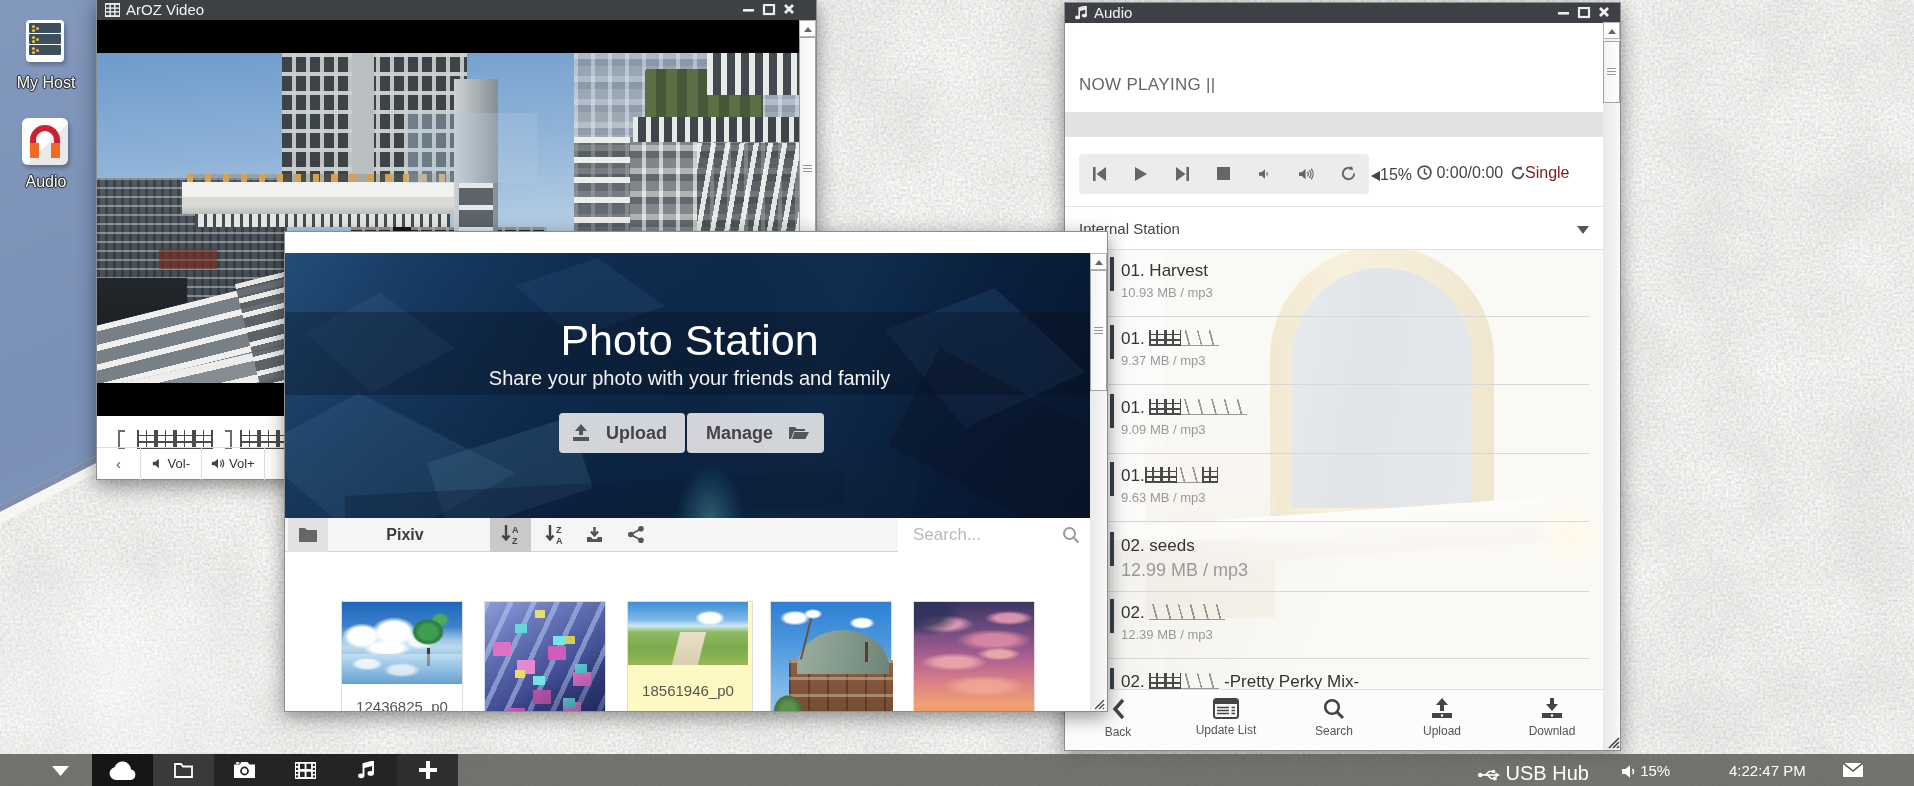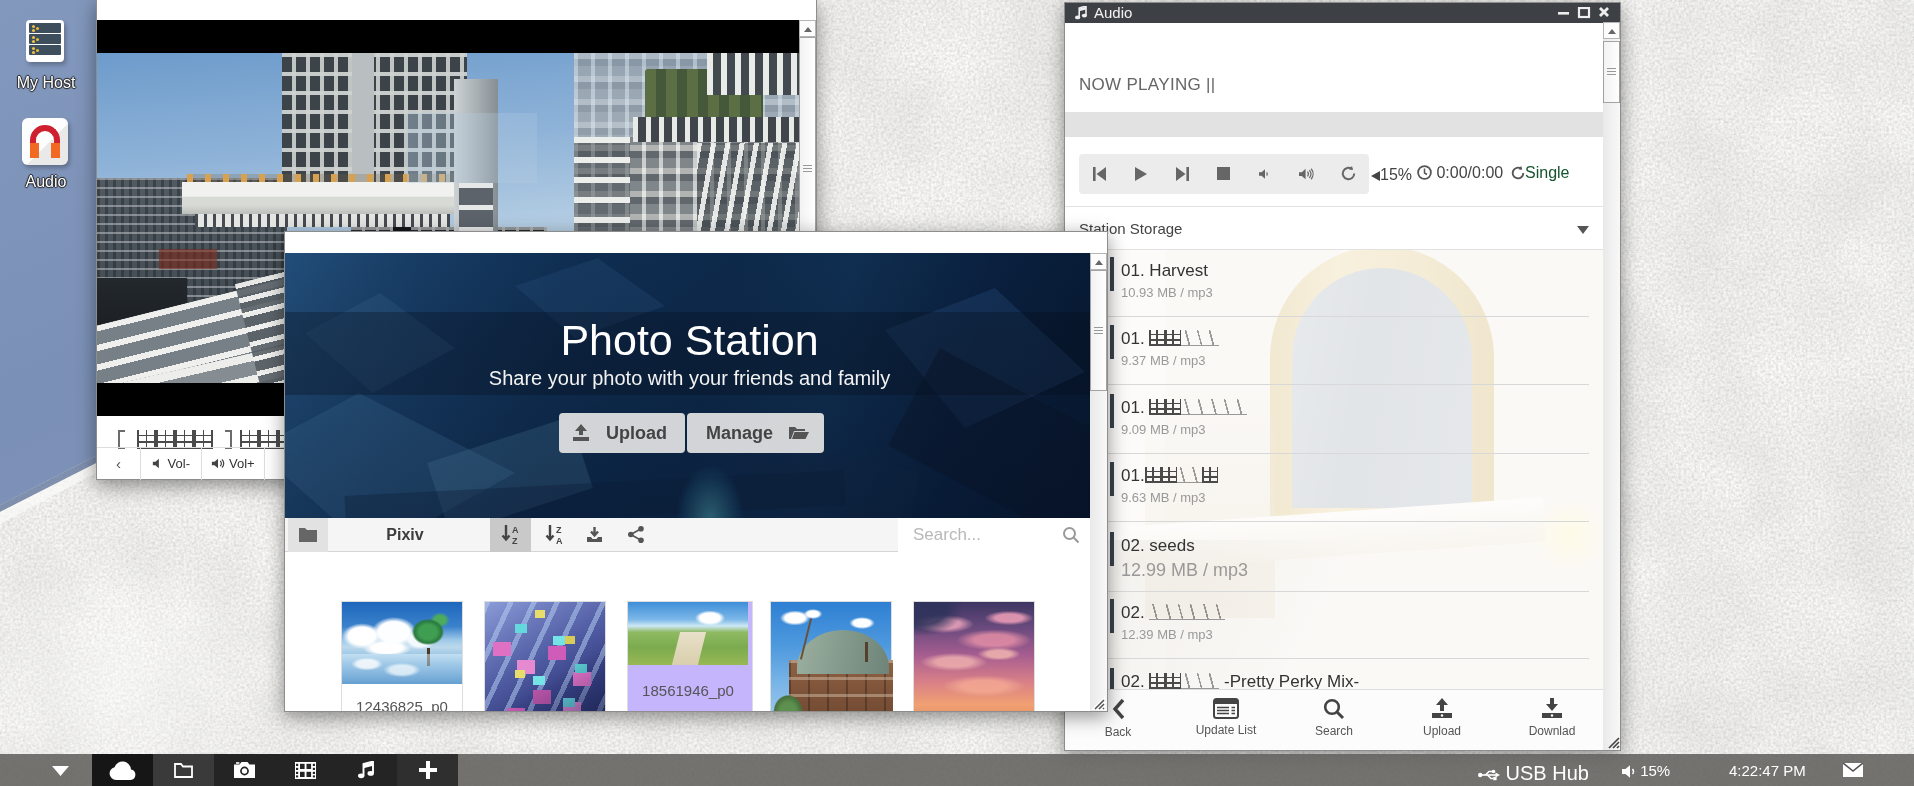--- a/index.html
+++ b/index.html
@@ -70,20 +70,35 @@
 </div>
 <div class="abs" style="left:9px;top:74px;width:74px;text-align:center;font-size:16px;color:#fff;text-shadow:-1px 0 1px #222,1px 0 1px #222,0 -1px 1px #222,0 1px 1px #222">My Host</div>
 <div class="abs" style="left:22px;top:118px;width:46px;height:47px;background:linear-gradient(135deg,#fdfdfd 55%,#e9e9e9 56%);border-radius:6px;box-shadow:2px 3px 4px rgba(0,0,0,.25)">
  <div class="abs" style="left:8px;top:7px;width:30px;height:30px;border:6px solid #cf2030;border-bottom:0;border-radius:16px 16px 0 0"></div>
  <div class="abs" style="left:8px;top:25px;width:9px;height:15px;background:#f26a22"></div>
  <div class="abs" style="left:29px;top:25px;width:9px;height:15px;background:#f26a22"></div>
 </div>
 <div class="abs" style="left:9px;top:173px;width:74px;text-align:center;font-size:16px;color:#fff;text-shadow:-1px 0 1px #222,1px 0 1px #222,0 -1px 1px #222,0 1px 1px #222">Audio</div>
 
 <div id="winv" class="win" style="left:96px;top:-1px;width:721px;height:481px;z-index:10">
+ <div class="tbar">
+      <svg class="abs" style="left:8px;top:3px" width="15" height="14" viewBox="0 0 16 15">
+        <rect x="0" y="1" width="16" height="13" fill="none" stroke="#eee" stroke-width="2"></rect>
+        <line x1="5.5" y1="1" x2="5.5" y2="14" stroke="#eee" stroke-width="1.5"></line>
+        <line x1="10.5" y1="1" x2="10.5" y2="14" stroke="#eee" stroke-width="1.5"></line>
+        <line x1="0" y1="5.5" x2="16" y2="5.5" stroke="#eee" stroke-width="1.5"></line>
+        <line x1="0" y1="9.5" x2="16" y2="9.5" stroke="#eee" stroke-width="1.5"></line>
+      </svg>
+      <span class="ttl">ArOZ Video</span>
+  <svg class="abs" style="right:13px;top:4px" width="60" height="12" viewBox="0 0 60 12">
+        <rect x="0" y="5" width="11" height="2.6" fill="#eee"></rect>
+        <rect x="21" y="1" width="10" height="9" fill="none" stroke="#eee" stroke-width="2.2"></rect>
+        <path d="M42 1 L50 9 M50 1 L42 9" stroke="#eee" stroke-width="2.8"></path>
+      </svg>
+ </div>
  <div class="abs" style="left:0;top:20px;width:703px;height:396px;background:#000"></div>
  <div class="abs" style="left:0;top:53px;width:703px;height:330px;overflow:hidden;background:linear-gradient(175deg,#6d9bcb 0%,#8fb3d8 30%,#bdd4e6 60%,#dde8ef 85%,#e8eef2 100%)">
   <div class="abs" style="left:0px;top:120px;width:190px;height:60px;background:radial-gradient(ellipse 55px 10px at 45px 20px,rgba(255,255,255,.9) 30%,transparent 70%),radial-gradient(ellipse 70px 9px at 120px 32px,rgba(250,253,255,.8) 30%,transparent 70%),radial-gradient(ellipse 45px 8px at 60px 45px,rgba(245,250,253,.7) 30%,transparent 70%)"></div>
   <div class="abs" style="left:0;top:125px;width:190px;height:205px;background:linear-gradient(180deg,#525a62,#3a424a)"></div>
   <div class="abs" style="left:0;top:125px;width:190px;height:205px;background:repeating-linear-gradient(180deg,rgba(200,205,208,.5) 0 2px,transparent 2px 9px),repeating-linear-gradient(90deg,rgba(25,30,35,.4) 0 3px,transparent 3px 8px)"></div>
   <div class="abs" style="left:62px;top:196px;width:58px;height:20px;background:#7d2a1a;opacity:.6"></div>
   <div class="abs" style="left:0px;top:225px;width:90px;height:105px;background:linear-gradient(180deg,#23282d,#15181c);"></div>
   <div class="abs" style="left:-40px;top:242px;width:340px;height:130px;transform:rotate(-14deg);background:repeating-linear-gradient(180deg,#eff0ee 0 6px,#788087 6px 19px)"></div>
   <div class="abs" style="left:-20px;top:300px;width:360px;height:90px;transform:rotate(-13deg);background:repeating-linear-gradient(180deg,#edeeec 0 8px,#858c92 8px 22px)"></div>
   <div class="abs" style="left:150px;top:210px;width:160px;height:120px;transform:rotate(-14deg);background:repeating-linear-gradient(180deg,rgba(240,241,239,.95) 0 5px,rgba(88,96,102,.9) 5px 15px)"></div>
@@ -215,21 +230,21 @@
    <div class="abs" style="left:0;top:82px;width:120px;height:46px;font-size:15px;color:#555;text-align:center;padding-top:14px">12436825_p0</div>
   </div>
   <div class="abs" style="left:199px;top:48px;width:122px;height:130px;border:1px solid #ddd">
    <div class="abs" style="inset:0;background:linear-gradient(150deg,#8b9cd8 0%,#6c7abc 22%,#505ca2 45%,#3a4488 65%,#2a3268 100%)"></div>
    <div class="abs" style="inset:0;background:repeating-linear-gradient(115deg,rgba(185,210,245,.5) 0 5px,transparent 5px 21px)"></div>
    <div class="abs" style="left:8px;top:40px;width:18px;height:14px;background:#e070c4;box-shadow:24px 18px 0 #e58ad0,55px 4px 0 #cf5cb8,80px 30px 0 #e070c4,40px 48px 0 #ba55a8,70px 60px 0 #e58ad0,14px 66px 0 #cf5cb8"></div>
    <div class="abs" style="left:30px;top:22px;width:12px;height:9px;background:#64d8dc;box-shadow:38px 12px 0 #74e4e6,60px 40px 0 #58c8cc,18px 52px 0 #74e4e6,48px 74px 0 #64d8dc"></div>
    <div class="abs" style="left:50px;top:8px;width:10px;height:8px;background:#e8dc6a;box-shadow:30px 26px 0 #d8cc58,-20px 60px 0 #e8dc6a"></div>
    <div class="abs" style="inset:0;background:linear-gradient(150deg,transparent 58%,rgba(20,26,70,.45) 88%)"></div>
   </div>
-  <div class="abs" style="left:342px;top:48px;width:126px;height:130px;border:1px solid #ddd;background:#c4b5fd">
+  <div class="abs" style="left:342px;top:48px;width:126px;height:130px;border:1px solid #ddd;background:#fef9c3">
    <div class="abs" style="left:0;top:0;width:120px;height:63px;background:linear-gradient(180deg,#3f8ed8 0%,#7db8e8 28%,#cde8f5 38%,#8fba62 48%,#7bab4e 72%,#98b855 100%)">
     <div class="abs" style="left:60px;top:4px;width:46px;height:22px;background:radial-gradient(ellipse 20px 10px at 22px 12px,#fff 50%,transparent 75%)"></div>
     <div class="abs" style="left:48px;top:30px;width:26px;height:33px;background:linear-gradient(180deg,#e8e0c8,#d9cfae);transform:skewX(-14deg)"></div>
    </div>
    <div class="abs" style="left:0;top:63px;width:120px;height:65px;font-size:15px;color:#555;text-align:center;padding-top:17px">18561946_p0</div>
   </div>
   <div class="abs" style="left:485px;top:48px;width:122px;height:130px;border:1px solid #ddd">
    <div class="abs" style="inset:0;background:linear-gradient(180deg,#2f80d4 0%,#4f9ade 35%,#7bb6e8 65%,#a5cdf0 100%)"></div>
    <div class="abs" style="left:2px;top:4px;width:50px;height:22px;background:radial-gradient(ellipse 20px 10px at 22px 12px,#fff 50%,transparent 75%),radial-gradient(ellipse 13px 7px at 40px 8px,#fff 45%,transparent 72%)"></div>
    <div class="abs" style="left:72px;top:12px;width:40px;height:18px;background:radial-gradient(ellipse 17px 8px at 19px 9px,#fdfeff 50%,transparent 75%)"></div>
@@ -303,26 +318,26 @@
           <path d="M11 0 l1 4 -4.2-.6z" fill="#666"></path>
         </svg></div>
  </div>
  <div class="abs" style="left:306px;top:163px;font-size:16px;color:#444"><svg width="9" height="10" viewBox="0 0 9 10" style="vertical-align:-1px">
         <path d="M9 0 V10 L0 5z" fill="#444"></path>
       </svg>15%</div>
  <div class="abs" style="left:352px;top:161px;font-size:16px;color:#444"><svg width="15" height="15" viewBox="0 0 15 15" style="vertical-align:-2px">
         <circle cx="7.5" cy="7.5" r="6.4" fill="none" stroke="#555" stroke-width="1.8"></circle>
         <path d="M7.5 3.5 V8 L10 9.5" stroke="#555" stroke-width="1.5" fill="none"></path>
       </svg> 0:00/0:00</div>
- <div class="abs" style="left:446px;top:161px;font-size:16px;color:#14532d"><svg width="14" height="14" viewBox="0 0 15 15" style="vertical-align:-2px">
+ <div class="abs" style="left:446px;top:161px;font-size:16px;color:#7f1d1d"><svg width="14" height="14" viewBox="0 0 15 15" style="vertical-align:-2px">
         <path d="M13.2 7.5 a5.7 5.7 0 1 1 -2.2-4.5" stroke="#555" stroke-width="2" fill="none"></path>
         <path d="M11 0 l1 4 -4.2-.6z" fill="#555"></path>
       </svg>Single</div>
  <div class="abs" style="left:0;top:203px;width:539px;height:44px;border-top:1px solid #e2e2e2;border-bottom:1px solid #e2e2e2">
-  <span class="abs" style="left:14px;top:13px;font-size:15px;color:#444">Station Storage</span>
+  <span class="abs" style="left:14px;top:13px;font-size:15px;color:#444">Internal Station</span>
   <svg class="abs" style="left:512px;top:19px" width="12" height="8" viewBox="0 0 12 8">
         <path d="M0 0 h12 L6 8z" fill="#555"></path>
       </svg>
  </div>
 
  <div class="abs" style="left:0;top:247px;width:539px;height:439px;overflow:hidden;background:#f6f4f0">
   <div class="abs" style="left:100px;top:-20px;width:500px;height:560px;background:#f3efe8"></div>
   <div class="abs" style="left:205px;top:-4px;width:224px;height:284px;background:linear-gradient(90deg,#dcc387,#ecd9a8 30%,#e2cc92 70%,#d8bd7e);border-radius:112px 112px 0 0"></div>
   <div class="abs" style="left:227px;top:18px;width:180px;height:240px;background:linear-gradient(100deg,#c2c9cf,#b2bac2 40%,#bcc3c9);border-radius:90px 90px 0 0"></div>
   <div class="abs" style="left:195px;top:268px;width:244px;height:14px;background:#d9c28c"></div>

